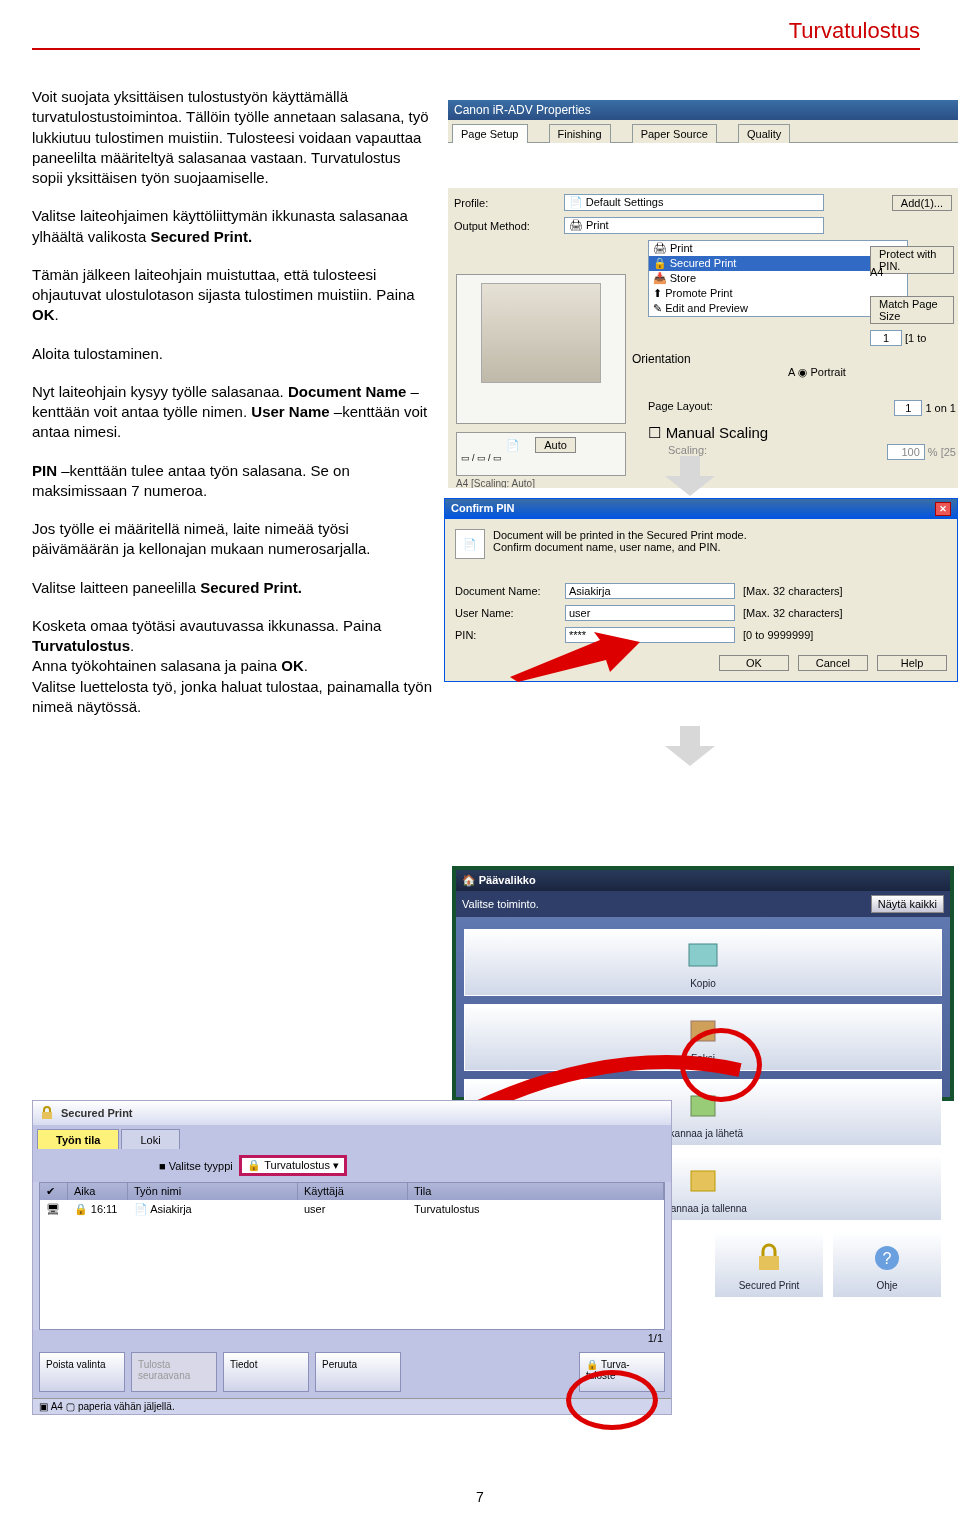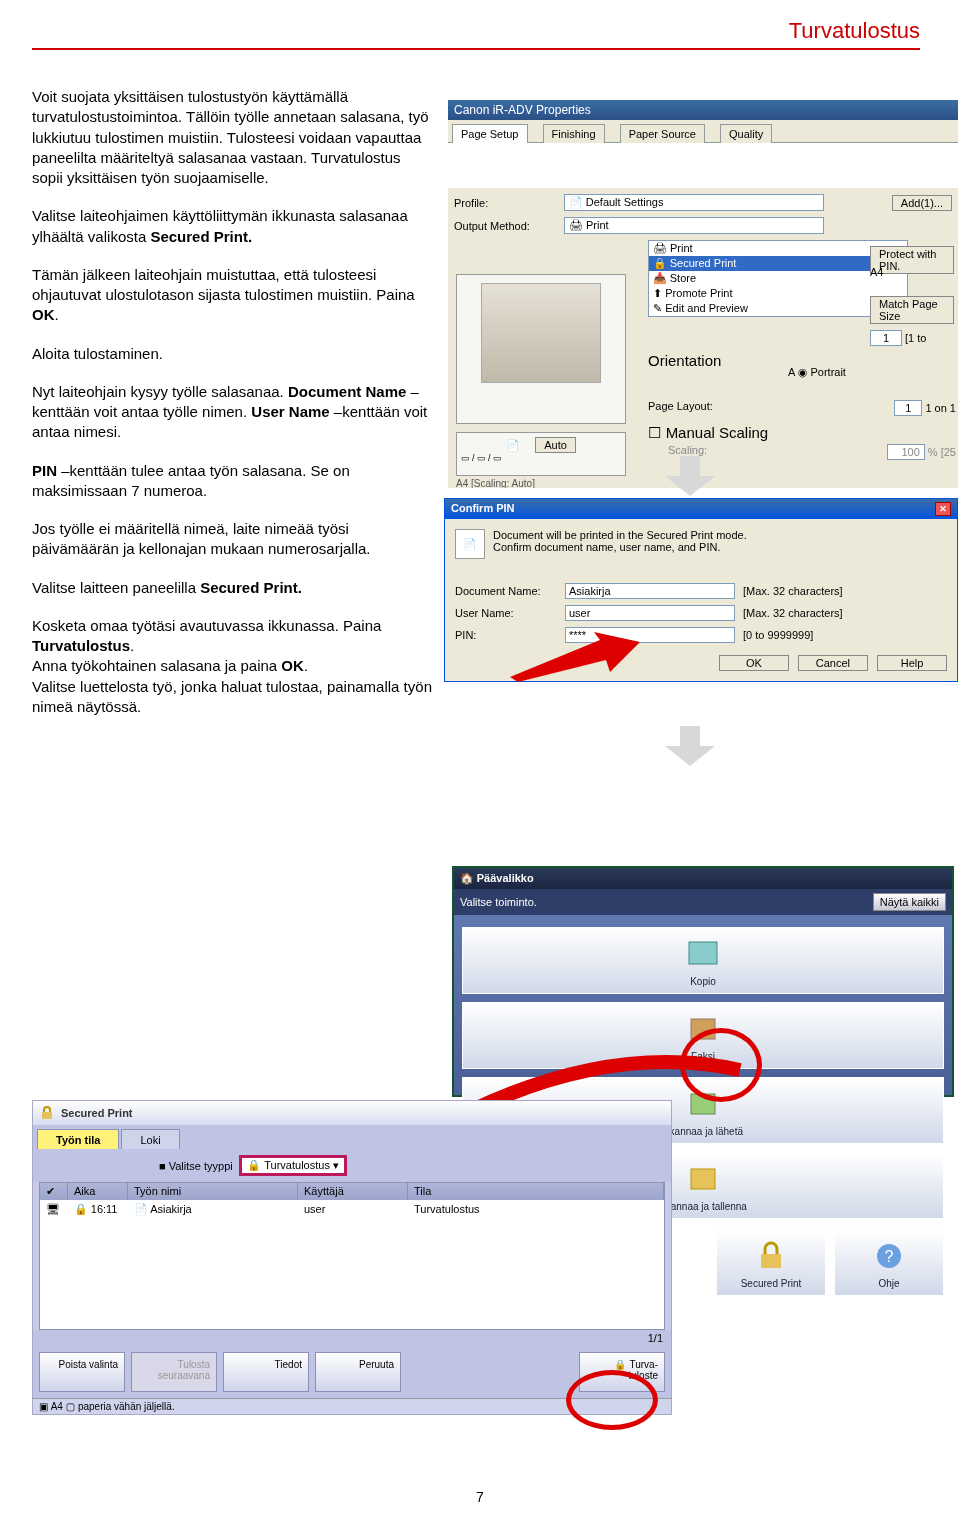--- a/index.html
+++ b/index.html
@@ -9,21 +9,21 @@
   .hr { height:2px; background:#c00; margin:4px 40px 0 32px; }
   .leftcol { position:absolute; left:32px; top:87px; width:400px; font-size:15px; line-height:1.35; }
   .leftcol p { margin-bottom:18px; }
   .b { font-weight:bold; }
   .pagenum { position:absolute; bottom:8px; left:0; width:960px; text-align:center; font-size:14px;}
 
   
   .props { position:absolute; left:448px; top:100px; width:510px; font-size:11px; overflow:hidden;}
   .tb { background:linear-gradient(#3a6ea5,#2a4f85); color:#fff; padding:3px 6px; font-size:12px;}
   .tabs { background:#ece9d8; padding:3px 4px 0 4px; border-bottom:1px solid #919b9c;}
-  .tab { display:inline-block; padding:3px 8px; border:1px solid #919b9c; border-bottom:none; background:#ece9d8; margin-right:12px; font-size:11px; position:relative; top:1px;}
+  .tab { display:inline-block; padding:3px 8px; border:1px solid #919b9c; border-bottom:none; background:#ece9d8; margin-right:18px; font-size:11px; position:relative; top:1px;}
   .tab.active { background:#fdfdfb; }
   .body { background:#ece9d8; padding:6px; position:relative; height:300px;margin-top:45px;}
   .lbl { font-size:11px; }
   .row { margin-bottom:6px; }
   .sel { display:inline-block; border:1px solid #7f9db9; background:#fff; padding:1px 4px; font-size:11px; width:260px;}
   .btn { display:inline-block; border:1px solid #888; background:#ece9d8; padding:1px 8px; font-size:11px;}
   .dd { position:absolute; left:200px; top:52px; border:1px solid #7f9db9; background:#fff; width:260px; font-size:11px;}
   .dd div { padding:1px 4px; }
   .dd .hl { background:#316ac5; color:#fff; }
   .rightflag { position:absolute; right:2px; width:86px; font-size:11px; text-align:left;}
@@ -45,21 +45,21 @@
   .fl { width:110px; }
   .inp { border:1px solid #7f9db9; background:#fff; padding:1px 3px; width:170px; font-size:11px;}
   .hint { margin-left:8px; color:#000; font-size:11px;}
   .bbar { text-align:right; padding-top:6px;}
   .bbar .btn { width:70px; text-align:center; margin-left:6px;}
   .redarr { position:absolute;}
 
   .flowarr.a2 { top:726px; }
 
   
-  .mm { position:absolute; left:452px; top:866px; width:502px; font-size:11px; border:2px solid #14532d;}
+  .mm { position:absolute; left:452px; top:866px; width:502px; font-size:11px; border:4px solid #14532d;}
   .mm-top { background:linear-gradient(#2a3a5a,#1a2540); color:#fff; padding:4px 6px; font-weight:bold;}
   .mm-sub { background:#2e3e68; color:#fff; padding:4px 6px; display:flex; justify-content:space-between; align-items:center;}
   .smbtn { background:linear-gradient(#fff,#c8c8d8); border:1px solid #888; padding:2px 6px; color:#000; font-size:11px;}
   .mm-body { background:linear-gradient(#6078b0,#4a5f96); padding:12px 8px 8px 8px; height:180px;}
   .grid4 { display:flex; gap:8px;flex-direction:column;}
   .cell { flex:1; background:linear-gradient(180deg,#fff,#d0d8e8); border:1px solid #fff; text-align:center; padding:6px 2px; font-size:10px; color:#223;}
   .cell .ic { width:36px; height:36px; margin:2px auto 4px auto;}
   .row2 { display:flex; gap:8px; margin-top:10px; justify-content:flex-end; padding-left:50%;}
   .redring { position:absolute; border:5px solid #d00; border-radius:50%; }
 
@@ -77,21 +77,21 @@
   .drop { border:3px solid #be185d; background:#fff; padding:1px 6px;}
   .list { background:#fff; margin:0 6px; border:1px solid #8a90b8;}
   .lh { display:flex; background:linear-gradient(#b0b6d8,#9ca4cc); color:#000; font-size:11px;}
   .lh > div { padding:2px 6px; border-right:1px solid #8a90b8;}
   .lr { display:flex; font-size:11px;}
   .lr > div { padding:3px 6px; }
   .c1{width:28px}.c2{width:60px}.c3{width:170px}.c4{width:110px}.c5{flex:1}
   .blank { height:110px; background:#fff;}
   .pp { background:#bfc4e4; text-align:right; padding:2px 8px; font-size:11px;}
   .abar { background:#bfc4e4; padding:6px; display:flex; gap:6px; align-items:flex-start;}
-  .ab { border:1px solid #8a90b8; padding:6px 6px; width:86px; height:40px; font-size:10px; text-align:right; background:linear-gradient(#fff,#d0d4ea);}
+  .ab { border:1px solid #8a90b8; padding:6px 6px; width:86px; height:40px; font-size:10px; text-align:left; background:linear-gradient(#fff,#d0d4ea);}
   .ab.dis { color:#999; background:#d8d8e8;}
   .status { background:#d0d4ec; font-size:10px; padding:2px 6px; border-top:1px solid #999;}
   .ring2 { position:absolute; border:5px solid #d00; border-radius:50%; }
 
   svg { display:block; }
 </style>
 </head>
 <body>
 
 <div class="page">
@@ -147,21 +147,21 @@
         <span class="btn" style="width:84px">Match Page Size</span>
       </div>
       <div class="rightflag" style="top:142px">
         <span class="sel" style="width:32px;text-align:center">1</span>
         <span>[1 to</span>
       </div>
 
       <div class="printer">
         <div class="printer-inner"></div>
       </div>
-      <div style="position:absolute;left:200px;top:164px;font-size:15px">Orientation</div>
+      <div style="position:absolute;left:184px;top:164px;font-size:12px">Orientation</div>
       <div style="position:absolute;left:340px;top:178px;font-size:11px">A ◉ <span>Portrait</span></div>
 
       <div style="position:absolute;left:200px;top:212px;font-size:11px">Page Layout:</div>
       <div style="position:absolute;right:2px;top:212px;font-size:11px">
         <span class="sel" style="width:28px;text-align:center">1</span>
         <span>1 on 1</span>
       </div>
       <div style="position:absolute;left:200px;top:236px;font-size:15px">☐ <span>Manual Scaling</span></div>
       <div style="position:absolute;left:220px;top:256px;font-size:11px;color:#888">Scaling:</div>
       <div style="position:absolute;right:2px;top:256px;font-size:11px;color:#888">

